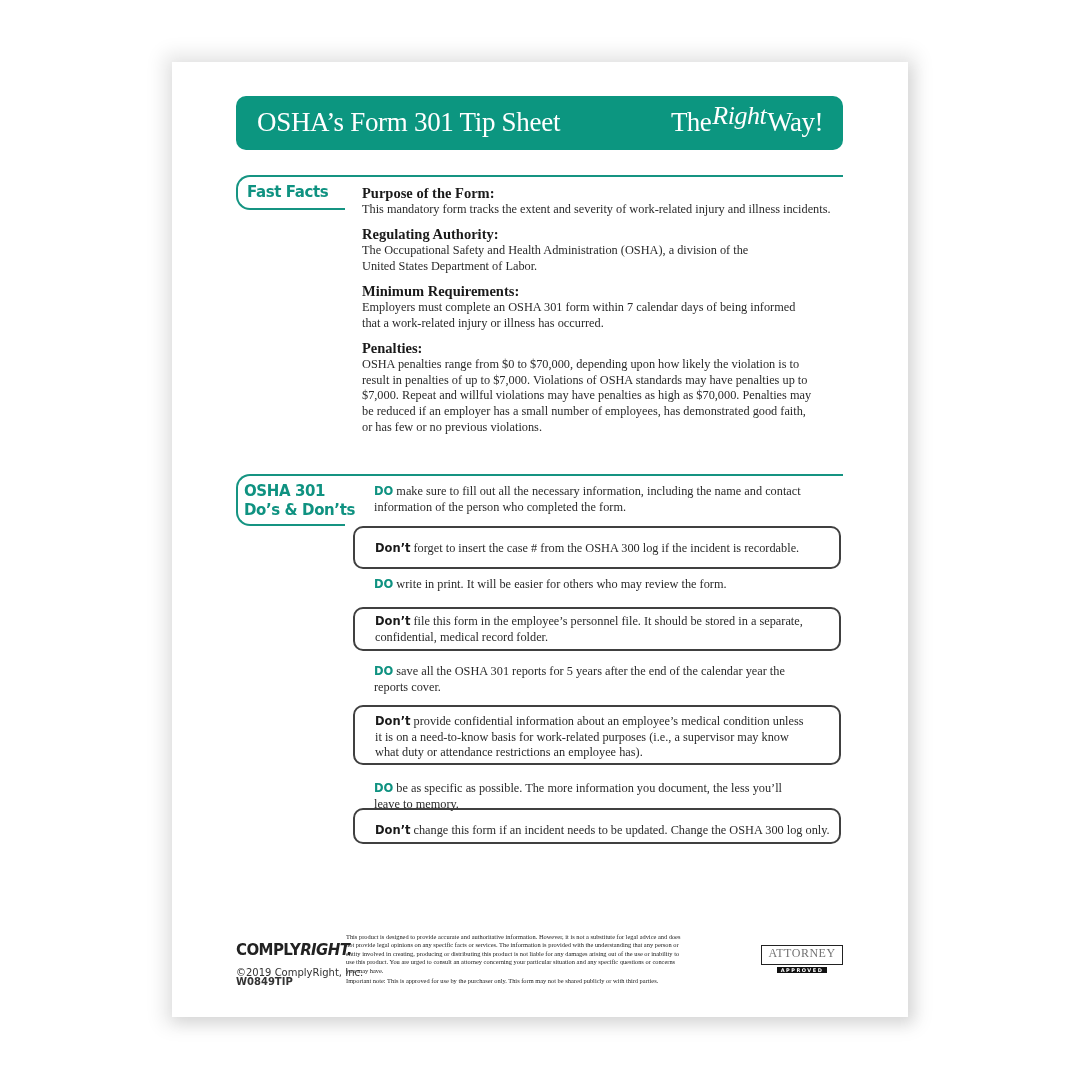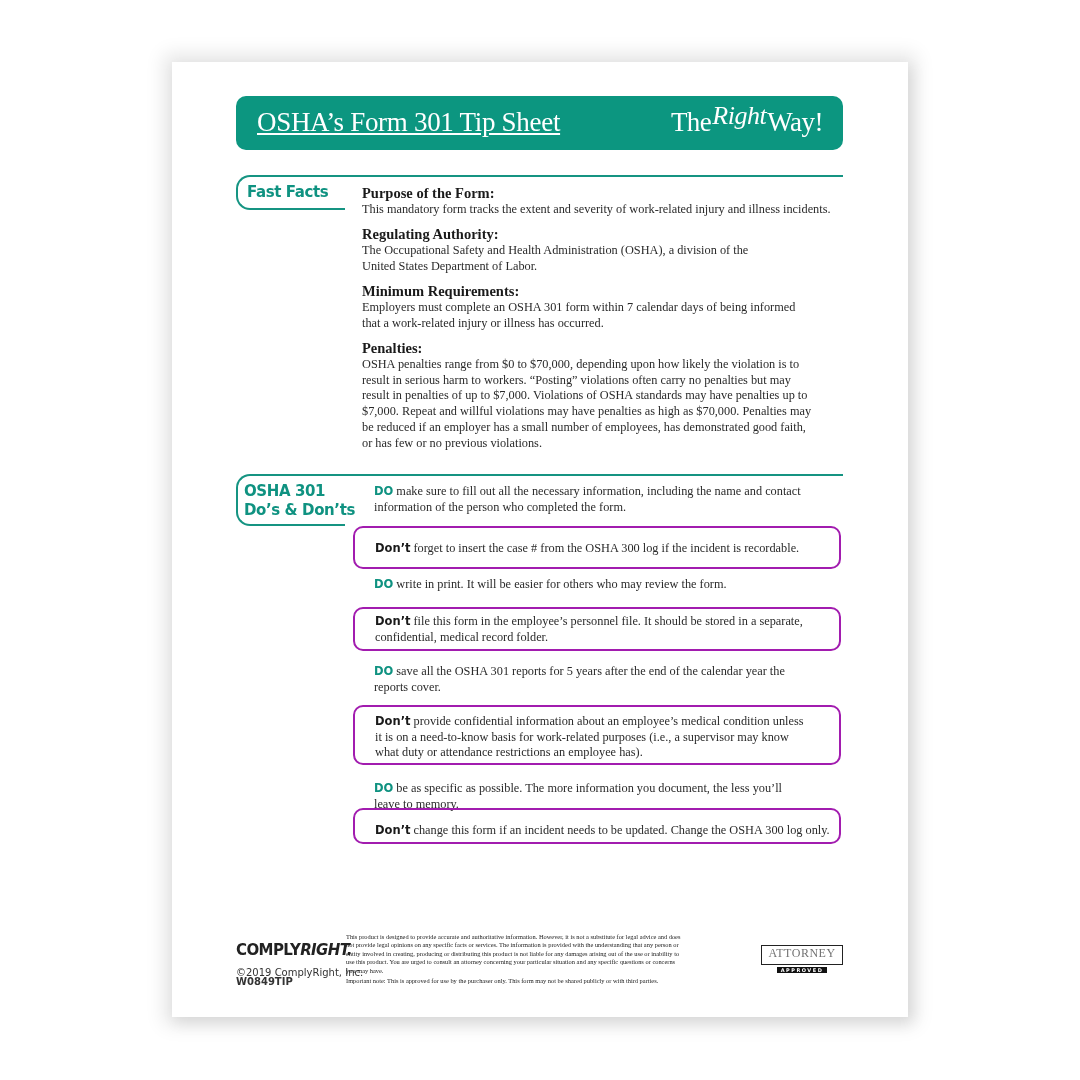--- a/index.html
+++ b/index.html
@@ -1,33 +1,33 @@
 <!DOCTYPE html>
 <html><head>
 <meta charset="utf-8">
 <style>
   html, body { margin:0; padding:0; }
   body { width:1080px; height:1080px; background:#ffffff; position:relative; overflow:hidden; font-family:"Liberation Serif", serif; }
   .page { position:absolute; left:172px; top:62px; width:736px; height:955px; background:#fff;
           box-shadow: 0 0 18px 8px rgba(0,0,0,0.10), 4px 6px 14px rgba(0,0,0,0.08); }
   .header { position:absolute; left:236px; top:96px; width:607px; height:54px; background:#0c9680; border-radius:10px; color:#fff; }
-  .header .title { position:absolute; left:21px; top:11px; font-family:"Liberation Serif", serif; font-size:27px; letter-spacing:-0.3px;text-decoration:underline; }
+  .header .title { position:absolute; left:21px; top:11px; font-family:"Liberation Serif", serif; font-size:27px; letter-spacing:-0.3px; }
   .header .tag { position:absolute; right:20px; top:11px; font-family:"Liberation Serif", serif; font-size:27px; white-space:nowrap; letter-spacing:-0.5px; }
   .header .tag .right { font-style:italic; font-size:26px; position:relative; top:-7px; margin:0 1px; }
   .section-rule { position:absolute; height:2px; background:#159482; }
   .label-bracket { position:absolute; border:2px solid #159482; border-right:none; border-radius:14px 0 0 14px; }
   .label-text { position:absolute; font-family:"DejaVu Sans", sans-serif; font-weight:bold; color:#0f9281; font-size:15px; line-height:19px; letter-spacing:-0.4px; }
   .ff { position:absolute; left:362px; width:480px; color:#222; }
   .ff h3 { margin:0; font-size:14.5px; font-weight:bold; color:#1a1a1a; }
   .ff p { margin:0; font-size:12.3px; line-height:15.7px; color:#2a2a2a; }
   .item { position:absolute; left:362px; width:470px; font-size:12.3px; line-height:15.7px; color:#2a2a2a;margin-left:12px; }
   .item .kw { font-family:"DejaVu Sans", sans-serif; font-weight:bold; font-size:11.5px; margin-right:3px; }
   .item .kw.do { color:#0f9281; }
   .item .kw.dont { color:#1a1a1a; }
-  .box { position:absolute; left:353px; width:488px; border:2px solid #a21caf; border-radius:10px; box-sizing:border-box; }
+  .box { position:absolute; left:353px; width:488px; border:2px solid #404040; border-radius:10px; box-sizing:border-box; }
   .box .item { left:8px; width:470px; }
   .footer-logo { position:absolute; left:236px; top:941px; font-family:"DejaVu Sans", sans-serif; font-weight:bold; font-size:15px; letter-spacing:-0.6px; color:#222; }
   .footer-logo .r { font-style:italic; }
   .copy { position:absolute; left:236px; top:969px; font-family:"DejaVu Sans", sans-serif; font-size:10px; line-height:8.5px; color:#333; }
   .copy b { font-weight:bold; }
   .disclaimer { position:absolute; left:346px; top:933px; width:400px; font-size:6.4px; line-height:8.4px; color:#222; }
   .disclaimer p { margin:0 0 2px 0; }
   .attorney { position:absolute; left:761px; top:945px; width:82px; height:20px; border:1.5px solid #222; box-sizing:border-box; text-align:center; }
   .attorney .a1 { font-family:"Liberation Serif", serif; font-size:12px; line-height:12px; letter-spacing:0.5px; color:#737373; display:block; margin-top:1px; }
   .attorney .a2 { display:inline-block; background:#111; color:#fff; font-family:"DejaVu Sans", sans-serif; font-size:5px; font-weight:bold; letter-spacing:1.5px; padding:0 4px; line-height:6px; position:relative; top:-1px; }
@@ -58,21 +58,20 @@
   <p>United States Department of Labor.</p>
 </div>
 <div class="ff" style="top:283px;">
   <h3>Minimum Requirements:</h3>
   <p>Employers must complete an OSHA 301 form within 7 calendar days of being informed</p>
   <p>that a work-related injury or illness has occurred.</p>
 </div>
 <div class="ff" style="top:340px;">
   <h3>Penalties:</h3>
   <p>OSHA penalties range from $0 to $70,000, depending upon how likely the violation is to</p>
-  <p>result in serious harm to workers. “Posting” violations often carry no penalties but may</p>
   <p>result in penalties of up to $7,000. Violations of OSHA standards may have penalties up to</p>
   <p>$7,000. Repeat and willful violations may have penalties as high as $70,000. Penalties may</p>
   <p>be reduced if an employer has a small number of employees, has demonstrated good faith,</p>
   <p>or has few or no previous violations.</p>
 </div>
 
 <div class="section-rule" style="left:250px; top:474px; width:593px;"></div>
 <div class="label-bracket" style="left:236px; top:474px; width:107px; height:48px;"></div>
 <div class="label-text" style="left:244px; top:482px;">
   <div>OSHA 301</div>

